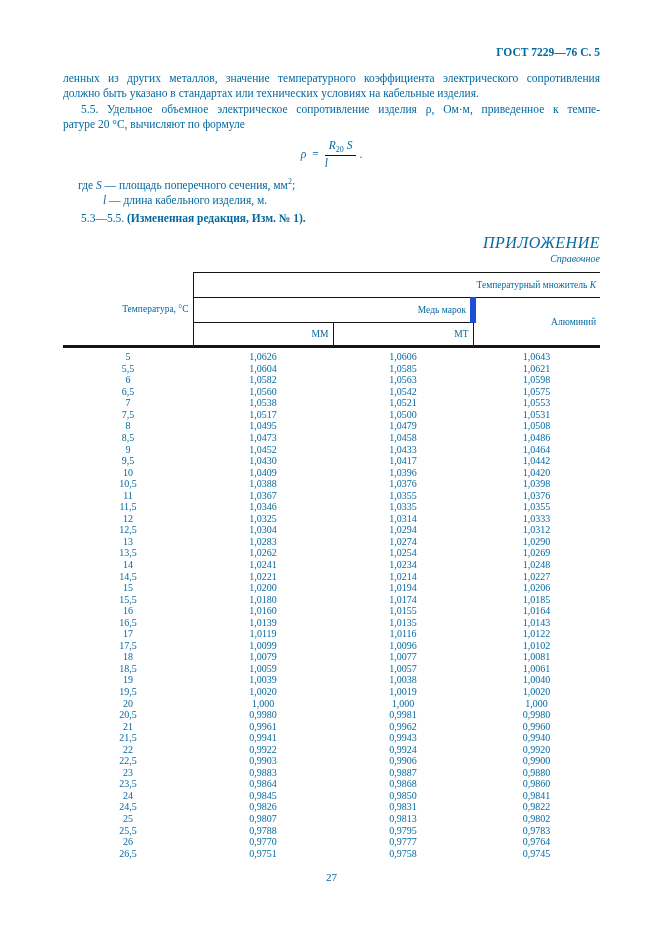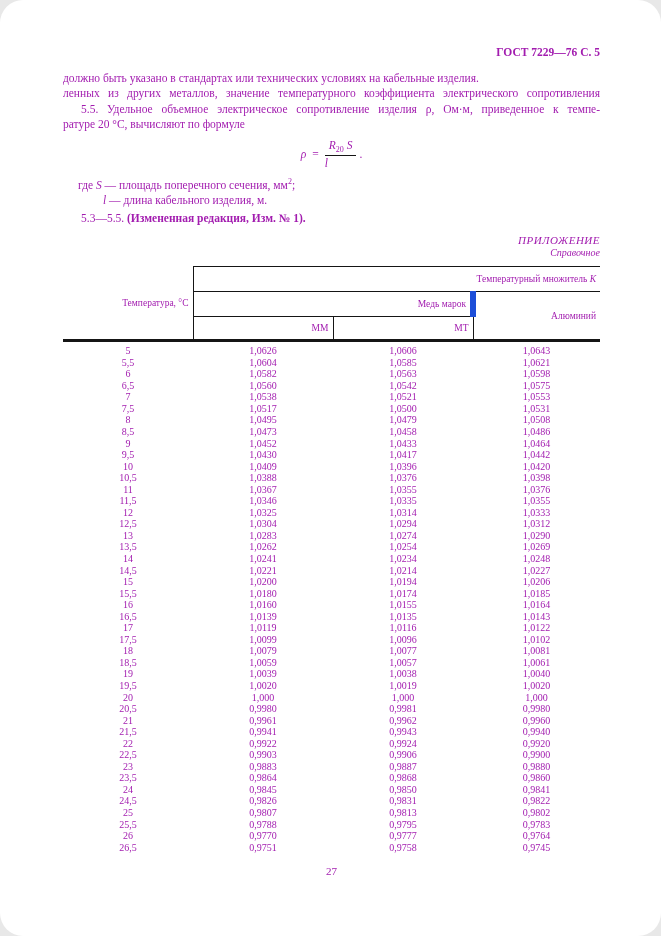--- a/index.html
+++ b/index.html
@@ -5,22 +5,21 @@
   html, body { margin: 0; padding: 0; background: #e8e8e8; }
   .page {
     position: relative;
     width: 661px;
     height: 936px;
     margin: 0 auto;
     background: #ffffff;
     box-sizing: border-box;
     padding: 46px 61px 0 63px;
     font-family: "Liberation Serif", "DejaVu Serif", serif;
-    color: #a21caf;
-    border-radius: 23px;
+    color: #0369a1;
   }
   .doc-header {
     text-align: right;
     font-weight: bold;
     font-size: 11.5px;
     margin-bottom: 13px;
   }
   .para { font-size: 11.5px; line-height: 14.5px; }
   .para .line { display: block; }
   .para .just { text-align: justify; text-align-last: justify; }
@@ -43,21 +42,21 @@
 
   .where { font-size: 11.5px; line-height: 14.5px; margin-top: 4px; }
   .where-line-1 { margin-left: 15px; }
   .where-line-2 { margin-left: 40px; }
   .where sup { font-size: 8px; }
 
   .amendment { font-size: 11.5px; margin-top: 5px; margin-left: 18px; }
   .amendment b { font-weight: bold; }
 
   .appendix { text-align: right; font-style: italic; margin-top: 10px; }
-  .appendix-title { font-size: 11px; letter-spacing: 0.5px; }
+  .appendix-title { font-size: 16px; letter-spacing: 0.5px; }
   .appendix-subtitle { font-size: 10px; margin-top: 1px; }
 
   table.k-table {
     border-collapse: collapse;
     width: 537px;
     margin-top: 8px;
     table-layout: fixed;
   }
   .k-table thead td {
     text-align: right;
@@ -101,22 +100,22 @@
 </head>
 <body>
 
 <div class="page">
 
   <div class="doc-header">
     <span>ГОСТ 7229—76 С. 5</span>
   </div>
 
   <div class="para">
+    <span class="line just">ленных из других металлов, значение температурного коэффициента электрического сопротивления</span>
     <span class="line">должно быть указано в стандартах или технических условиях на кабельные изделия.</span>
-    <span class="line just">ленных из других металлов, значение температурного коэффициента электрического сопротивления</span>
   </div>
 
   <div class="para p55">
     <span class="line indent just">5.5. Удельное объемное электрическое сопротивление изделия ρ, Ом·м, приведенное к темпе-</span>
     <span class="line">ратуре 20 °С, вычисляют по формуле</span>
   </div>
 
   <div class="formula-row">
     <span class="var">ρ</span><span class="eq">=</span><span class="frac"><span class="num"><i class="var">R</i><sub>20</sub> <i class="var">S</i></span><span class="den"><i class="var">l</i></span></span><span class="formula-tail">.</span>
   </div>

